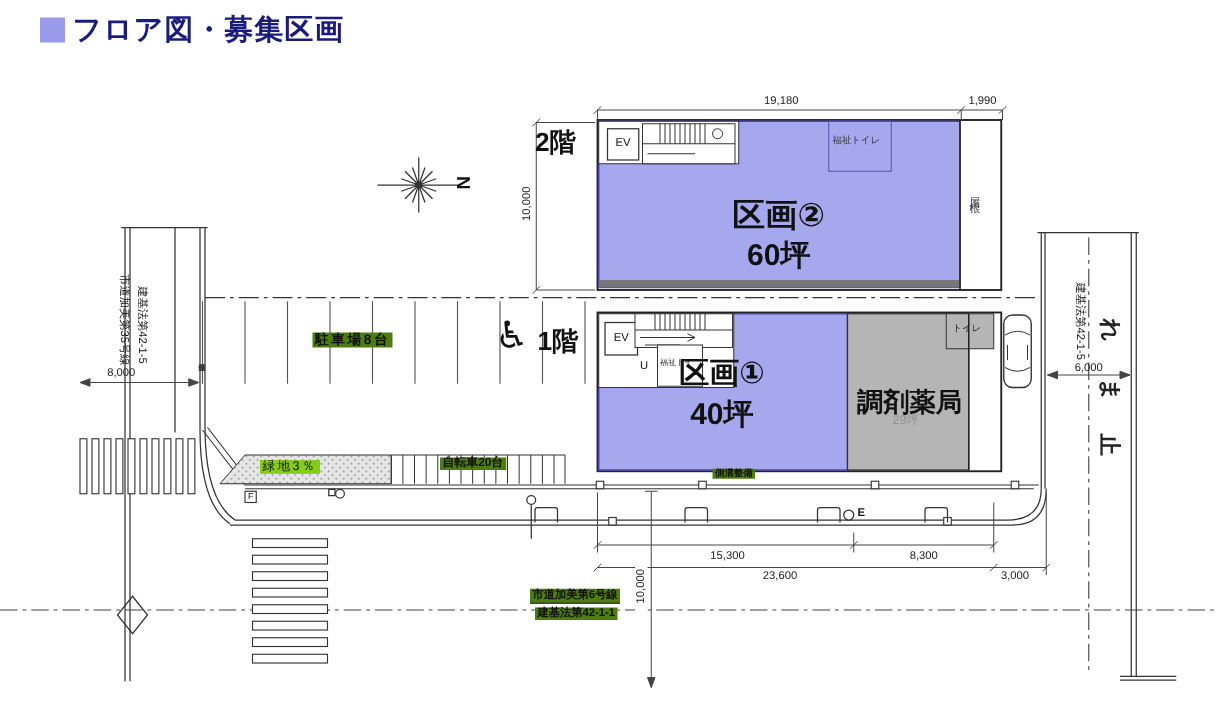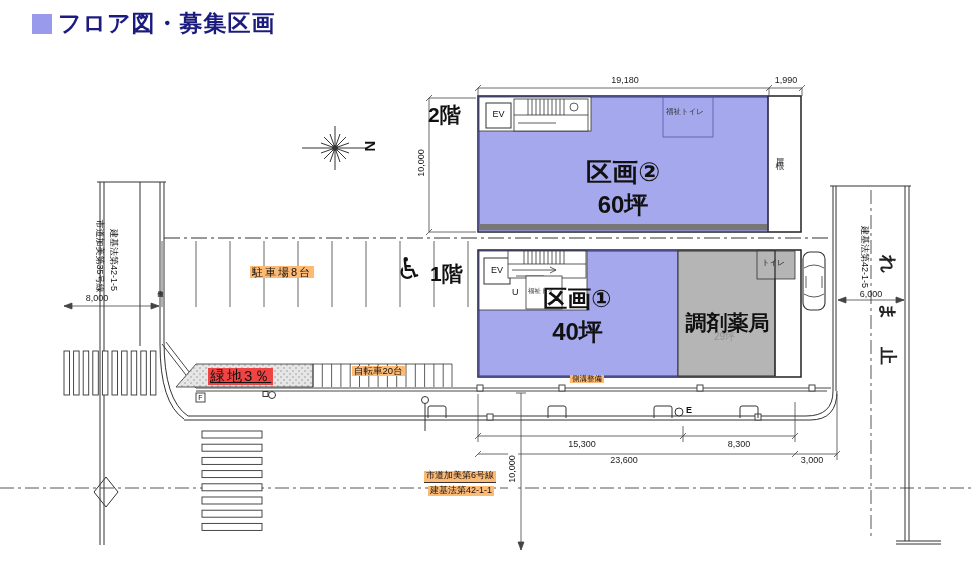--- a/index.html
+++ b/index.html
@@ -4,21 +4,21 @@
 <style>
   html,body{margin:0;padding:0;background:#fff;}
   #canvas{position:relative;width:974px;height:571px;background:#fff;overflow:hidden;
           font-family:"Liberation Sans","DejaVu Sans",sans-serif;}
   svg{position:absolute;left:0;top:0;}
   .lbl{position:absolute;color:#111;white-space:nowrap;line-height:1.1;}
   .c{text-align:center;}
   .rot90{transform:rotate(90deg);transform-origin:center;}
   .rotm90{transform:rotate(-90deg);transform-origin:center;}
   .vert{writing-mode:vertical-rl;text-orientation:upright;}
-  .bgw{background:#fdba74;padding:0 2px;}
+  .bgw{background:#4d7c0f;padding:0 2px;font-weight:bold;}
   .title-row{position:absolute;left:8px;top:8px;display:flex;align-items:center;gap:6px;margin-left:24px;}
   .bullet{width:20px;height:20px;background:#9a9aec;}
   .page-title{font-size:23px;font-weight:bold;color:#1b1b7e;letter-spacing:1px;}
   .big{font-weight:bold;color:#111;}
   .faint{color:#8a8a8a;opacity:.85;}
   .dim{font-size:9px;color:#222;}
   .fraction{border-bottom:1px solid #333;}
 </style>
 </head>
 <body>
@@ -212,21 +212,21 @@
 <div class="lbl c" style="left:484px;top:266px;width:26px;font-size:9px;">EV</div>
 <div class="lbl" style="left:512px;top:288px;font-size:9px;">U</div>
 <div class="lbl" style="left:528px;top:287px;font-size:6.5px;color:#333;">福祉トイ</div>
 <div class="lbl big c" style="left:490px;top:286px;width:175px;font-size:24px;">区画①</div>
 <div class="lbl big c" style="left:490px;top:319px;width:175px;font-size:24px;">40坪</div>
 <div class="lbl big c" style="left:680px;top:311px;width:95px;font-size:21px;">調剤薬局</div>
 <div class="lbl faint" style="left:714px;top:331px;font-size:10px;">29坪</div>
 <div class="lbl" style="left:762px;top:259px;font-size:7.5px;color:#222;">トイレ</div>
 
 <div class="lbl bgw" style="left:250px;top:266px;font-size:11px;letter-spacing:2px;">駐車場8台</div>
-<div class="lbl" style="left:208px;top:368px;font-size:15px;letter-spacing:2px;background:#ef4444;padding:0 2px;text-decoration:underline;">緑地3％</div>
+<div class="lbl" style="left:208px;top:368px;font-size:10px;letter-spacing:2px;background:#84cc16;padding:0 2px;">緑地3％</div>
 <div class="lbl bgw" style="left:352px;top:366px;font-size:9.5px;">自転車20台</div>
 <div class="lbl bgw" style="left:570px;top:375px;font-size:7.5px;">側溝整備</div>
 <div class="lbl vert" style="left:157px;top:286px;font-size:6px;color:#333;">歩道整備</div>
 <div class="lbl" style="left:686px;top:406px;font-size:9px;font-weight:bold;">E</div>
 <div class="lbl c" style="left:196px;top:394px;width:9px;font-size:7px;">F</div>
 
 <div class="lbl c rot90" style="left:44px;top:251px;width:110px;font-size:9px;">市道加美第35号線</div>
 <div class="lbl c rot90" style="left:63px;top:255px;width:100px;font-size:9px;">建基法第42-1-5</div>
 <div class="lbl dim c" style="left:72px;top:294px;width:50px;">8,000</div>
 <div class="lbl c rot90" style="left:814px;top:252px;width:100px;font-size:9px;">建基法第42-1-5</div>

